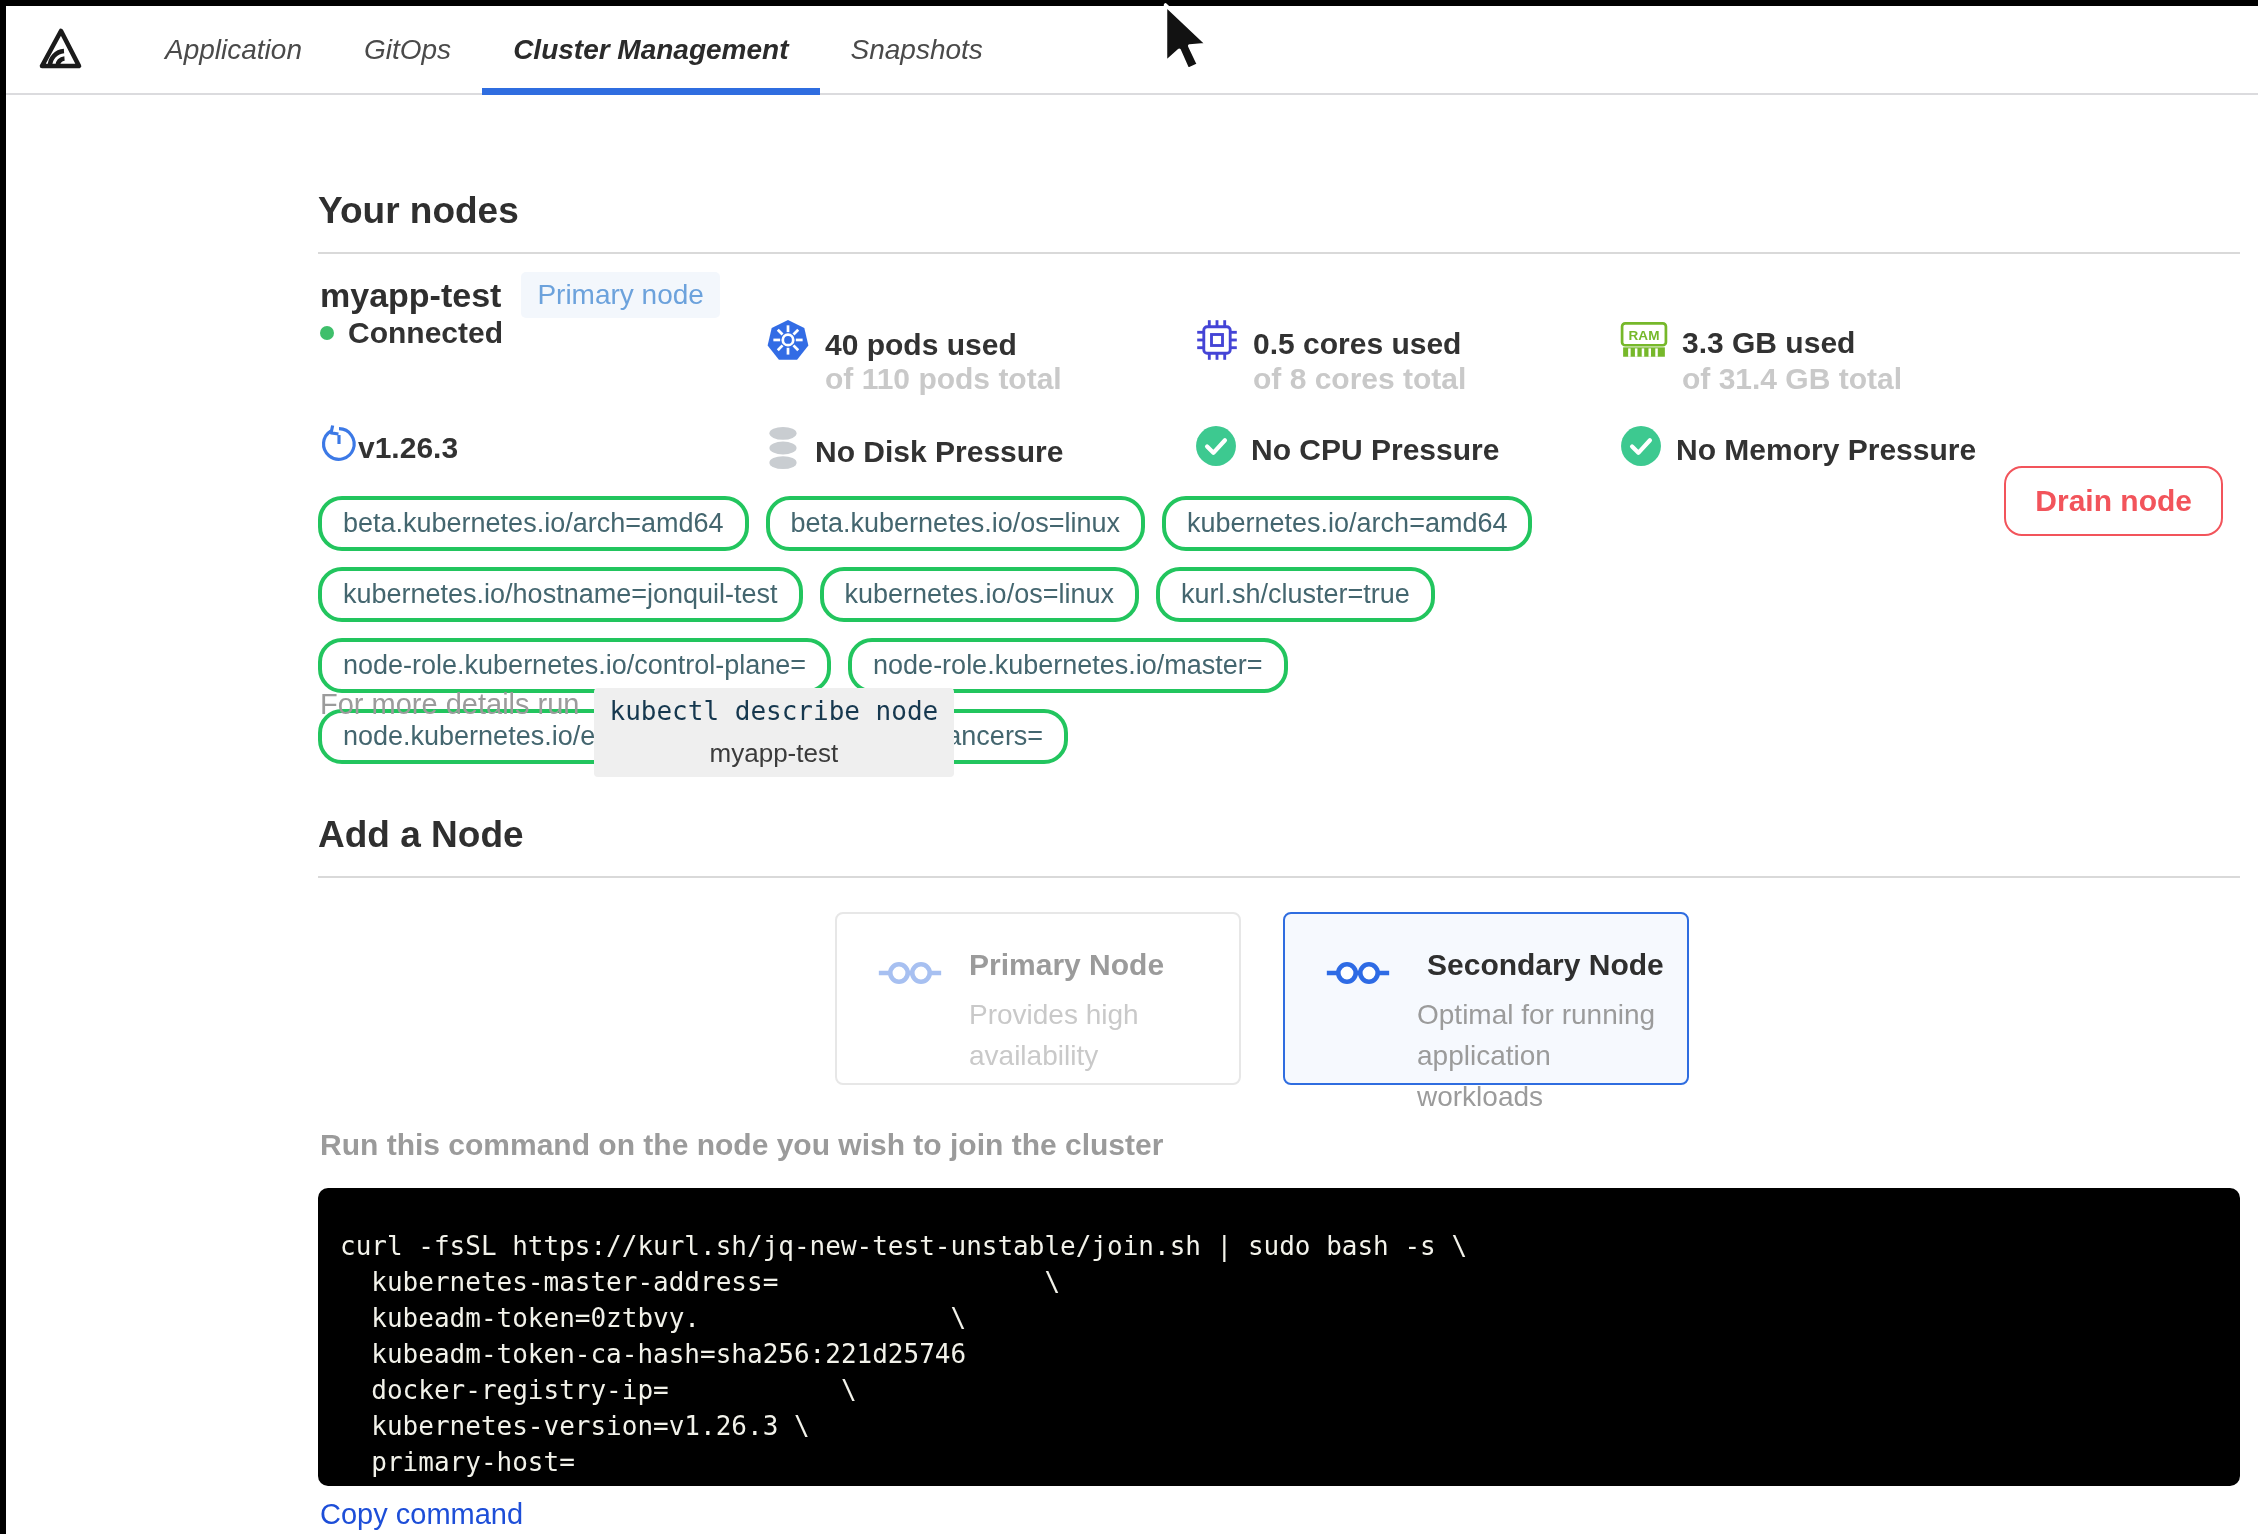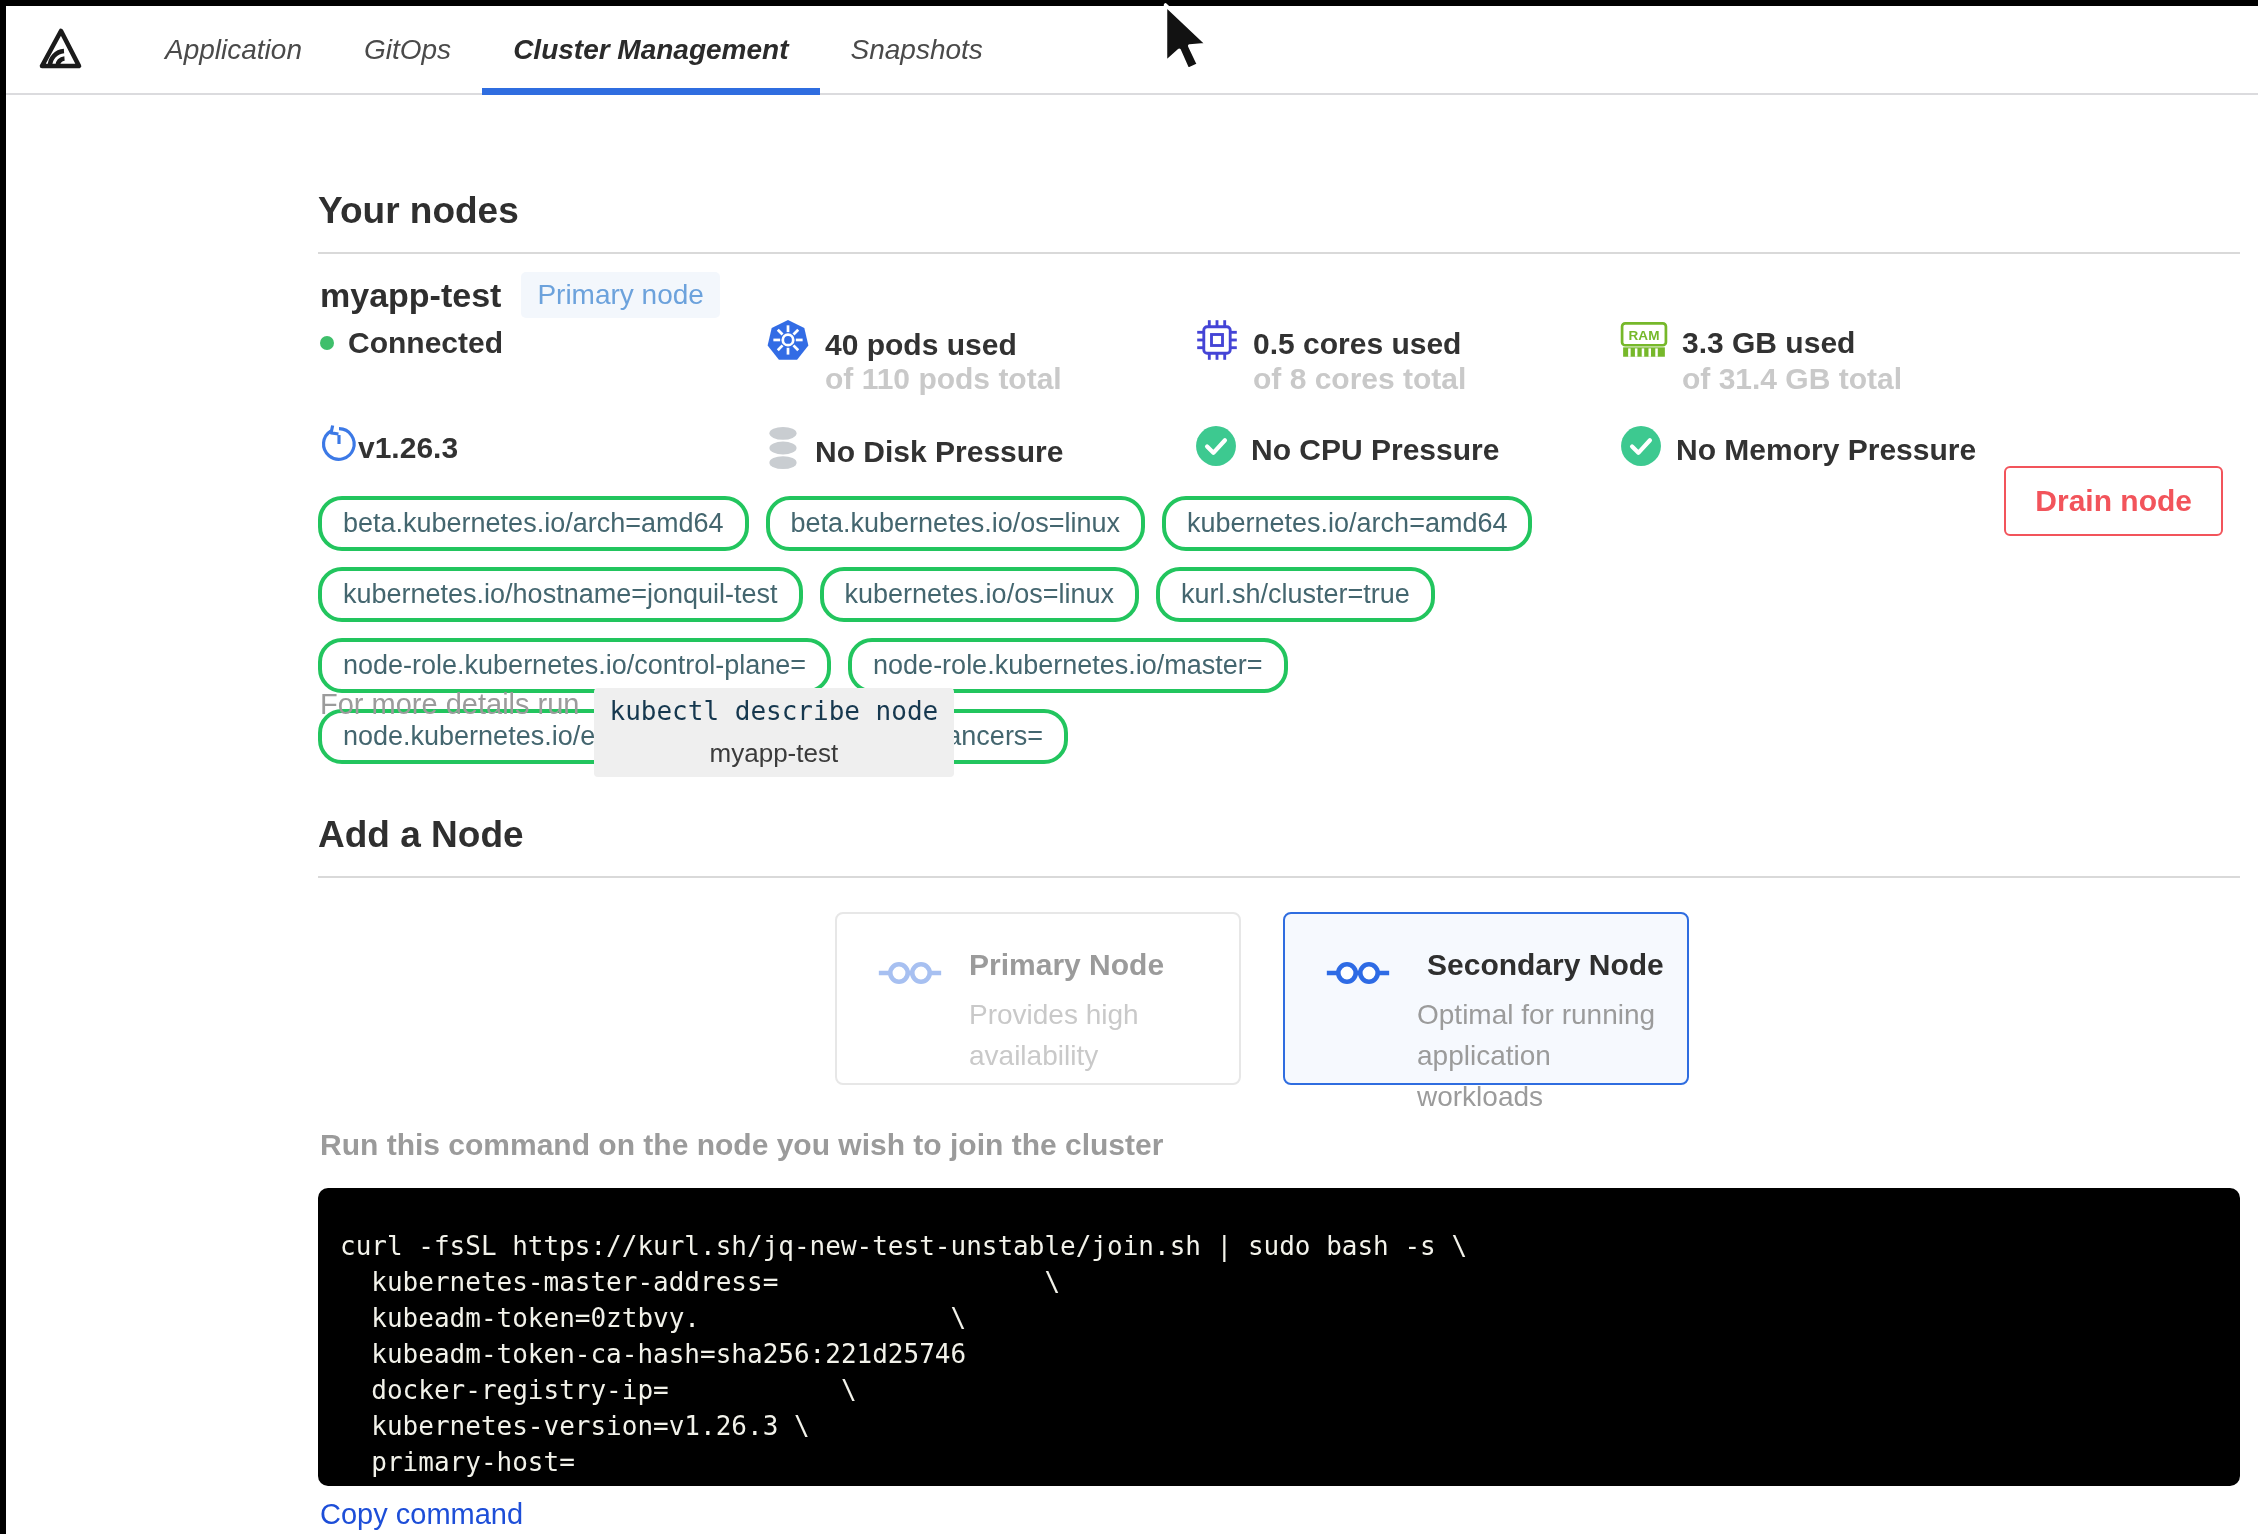--- a/index.html
+++ b/index.html
@@ -35,21 +35,21 @@
   .cell .sub { position:absolute; top:44px; left:0; font-size:30px; font-weight:600; color:#C9C9C9; }
   .col1 { left:2px; } .col2 { left:447px; } .col3 { left:877px; } .col4 { left:1302px; }
   .row1 { top:318px; } .row2 { top:425px; }
   .dot { width:14px; height:14px; border-radius:50%; background:#3FBF6B; display:inline-block; }
   .vtext { margin-left:-4px; }
 
   .tags { position:absolute; top:496px; left:0; width:1565px; display:flex; flex-wrap:wrap; gap:16px 17px; }
   .tag { border:4px solid #22c55e; border-radius:24px; padding:8px 21px; font-size:27px;
          font-weight:500; color:#44666F; background:#fff; white-space:nowrap; }
 
-  .drain-btn { position:absolute; top:466px; right:17px; border:2px solid #F2545B; border-radius:6px;
+  .drain-btn { position:absolute; top:466px; right:17px; border:2px solid #F2545B; border-radius:18px;
                background:#fff; color:#F2545B; font-size:30px; font-weight:bold; padding:16px 29px;
                font-family:"Liberation Sans", sans-serif; cursor:pointer; }
 
   .details-line { position:absolute; top:688px; left:2px; font-size:29px; color:#9B9B9B;
                   display:flex; gap:14px; }
   .code-chip { background:#EFEFEF; border-radius:4px; padding:8px 16px; display:flex; align-items:center; gap:12px;flex-direction:column; }
   .code-chip .mono { font-family:"DejaVu Sans Mono", monospace; font-size:26px; color:#16384F; }
   .code-chip .nodearg { font-size:26px; color:#3b3b3b; }
 
   
@@ -102,21 +102,21 @@
   <div class="content">
 
     <div class="section-title" style="top:190px;">Your nodes</div>
     <div class="rule" style="top:252px;"></div>
 
     <div class="node-name-row">
       <span class="node-name">myapp-test</span>
       <span class="node-badge">Primary node</span>
     </div>
 
-    <div class="cell col1 row1" style="top:326px;justify-content:space-between;">
+    <div class="cell col1 row1" style="top:316px;justify-content:space-between;">
       <span class="dot"></span>
       <span>Connected</span>
     </div>
 
     <div class="cell col2 row1">
       <span>
         <svg width="46" height="46" viewBox="0 0 44 44">
           <polygon points="22,2 37.6,9.5 41.5,26.4 30.7,39.9 13.3,39.9 2.5,26.4 6.4,9.5" fill="#326CE5"></polygon>
           <circle cx="22" cy="21" r="5" fill="none" stroke="#fff" stroke-width="2.6"></circle>
           <g stroke="#fff" stroke-width="2.6">

